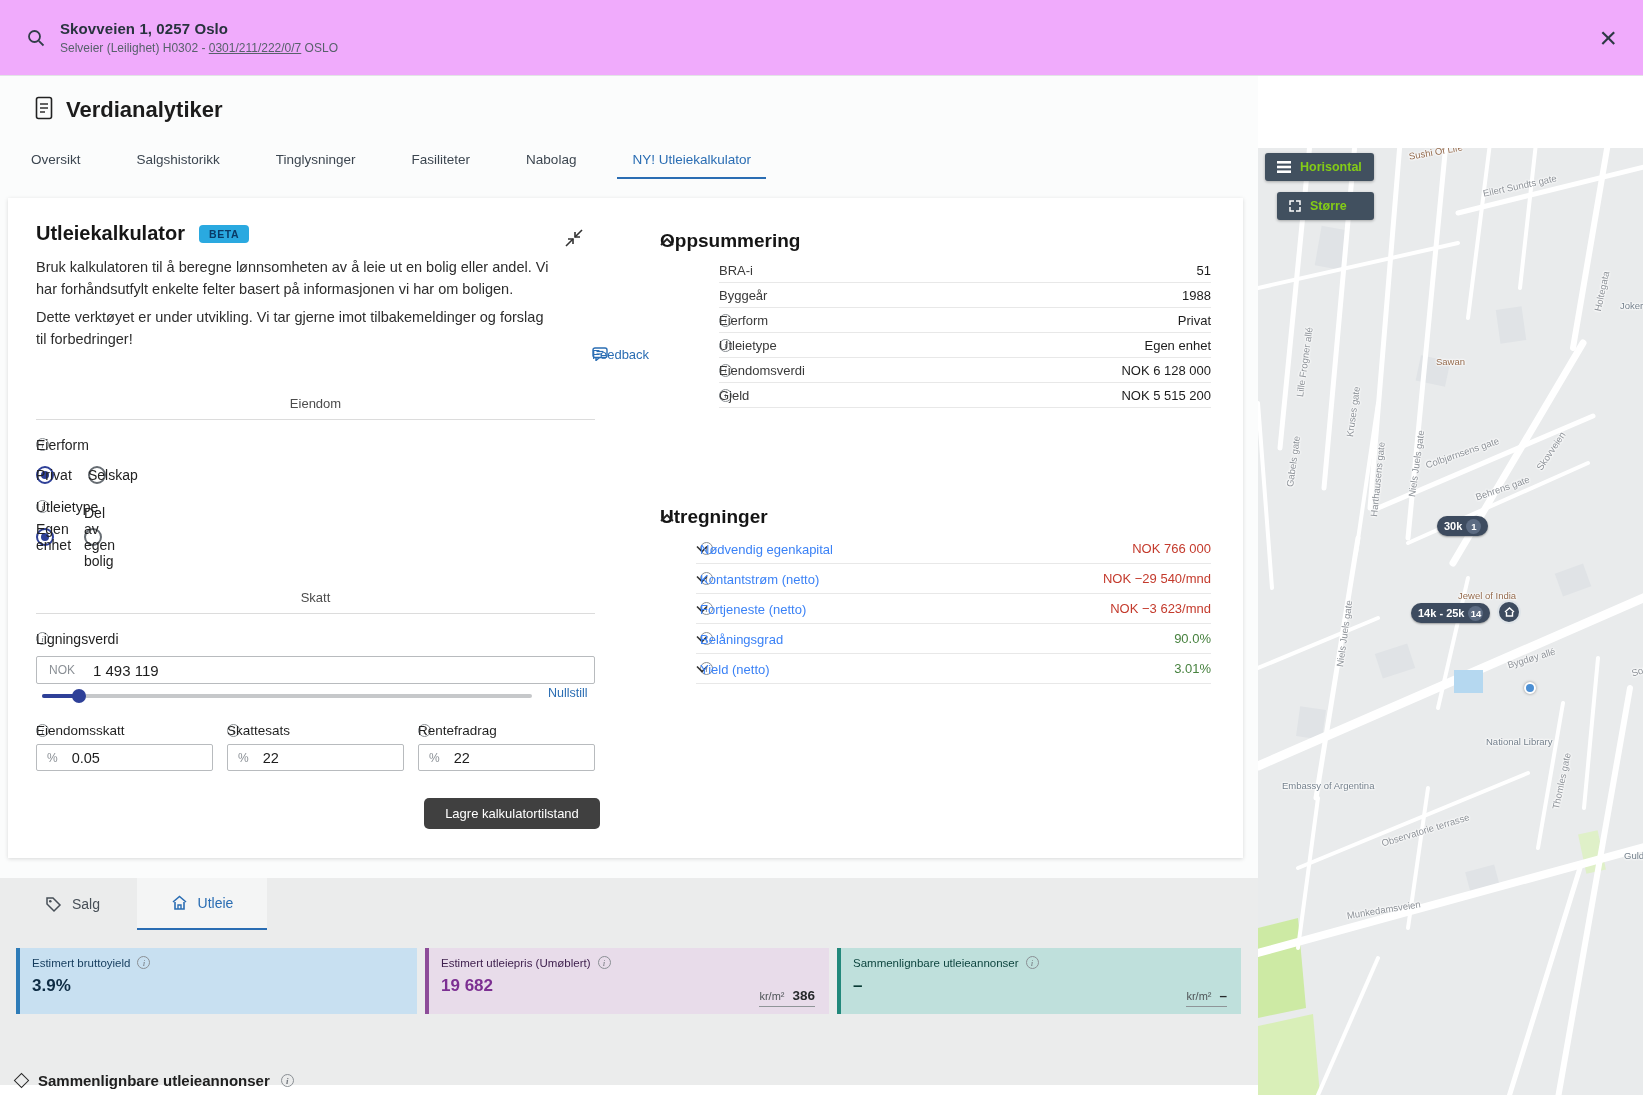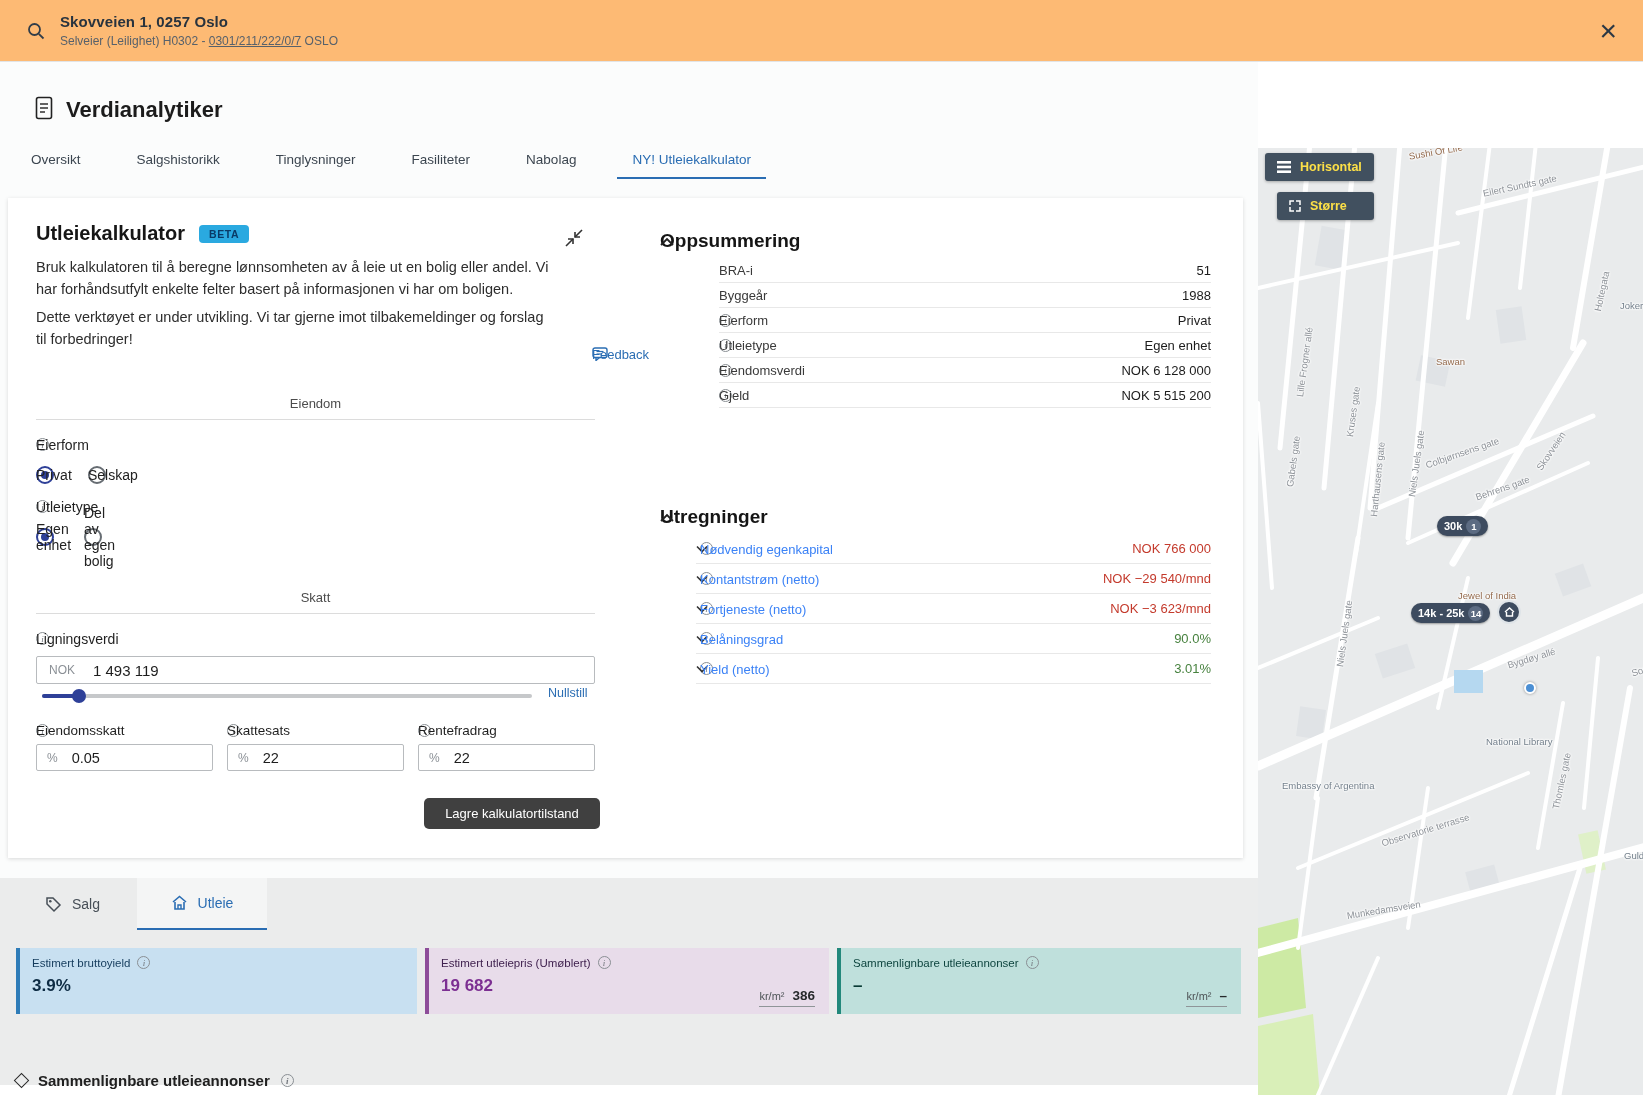--- a/index.html
+++ b/index.html
@@ -1,20 +1,20 @@
 <!DOCTYPE html>
 <html><head>
 <meta charset="utf-8">
 <style>
   *{margin:0;padding:0;box-sizing:border-box}
   html,body{width:1643px;height:1095px;overflow:hidden}
   body{position:relative;font-family:"Liberation Sans",sans-serif;background:#ffffff;color:#222}
 
   
-  .topbar{position:absolute;left:0;top:0;width:1643px;height:62px;background:#fdba74;border-bottom:1px solid #e2e4e6;display:flex;align-items:center;padding:16px 26px;z-index:20}
+  .topbar{position:absolute;left:0;top:0;width:1643px;height:76px;background:#f0abfc;border-bottom:1px solid #e2e4e6;display:flex;align-items:center;padding:16px 26px;z-index:20}
   .topbar .ticon{margin-right:14px;display:flex}
   .tb-text{flex:1}
   .tb-title{font-size:15px;color:#28333e;font-weight:700;letter-spacing:.1px}
   .tb-sub{font-size:12px;color:#57616b;margin-top:4px}
   .tb-sub a{color:#57616b;text-decoration:underline;cursor:pointer}
   .tb-close{font-size:24px;color:#2c3844;cursor:pointer;line-height:1}
   .tb-close::before{content:"\00D7";font-size:30px;font-weight:400}
 
   
   .main{position:absolute;left:0;top:52px;width:1258px;height:1033px;background:#fbfcfc}
@@ -93,21 +93,21 @@
   .scard3 .c-label{color:#0e453f}.scard3 .c-value{color:#093b35}
   .foot-head{position:absolute;left:16px;top:194px;display:flex;align-items:center;gap:11px;font-size:15px;font-weight:600;color:#202020}
   .diamond{width:11px;height:11px;border:1.5px solid #2b2b2b;transform:rotate(45deg);flex:none}
 
   
   .map{position:absolute;left:1258px;top:148px;width:385px;height:947px;background:#e9ebec;overflow:hidden}
   .map svg.roads{position:absolute;left:0;top:0}
   .mlab{position:absolute;font-size:9.5px;color:#8d9298;white-space:nowrap;transform-origin:0 0;text-shadow:0 1px 2px #fff,0 -1px 2px #fff,1px 0 2px #fff,-1px 0 2px #fff;z-index:3}
   .mpoi{color:#946b4e}
   .mpoi2{color:#74808c}
-  .map-btn{position:absolute;background:#41505f;color:#fde047;border-radius:3px;display:flex;align-items:center;gap:9px;padding:0 12px;height:28px;font-size:12.5px;font-weight:700;cursor:pointer;z-index:6;box-shadow:0 1px 3px rgba(0,0,0,.3)}
+  .map-btn{position:absolute;background:#41505f;color:#84cc16;border-radius:3px;display:flex;align-items:center;gap:9px;padding:0 12px;height:28px;font-size:12.5px;font-weight:700;cursor:pointer;z-index:6;box-shadow:0 1px 3px rgba(0,0,0,.3)}
   .btn-horisontal{left:7px;top:5px;width:109px}
   .btn-storre{left:19px;top:44px;width:97px}
   .pill{position:absolute;display:flex;align-items:center;gap:4px;background:#3d4b5f;color:#fff;border-radius:10px;height:20px;padding:0 7px;font-size:11px;font-weight:700;z-index:5;cursor:pointer;box-shadow:0 1px 2px rgba(0,0,0,.35)}
   .pill .cnt{width:15px;height:15px;border-radius:50%;background:#5c6b82;display:flex;align-items:center;justify-content:center;font-size:9.5px;flex:none}
   .pill1{left:179px;top:368px}
   .pill2{left:153px;top:455px}
   .house-circ{position:absolute;left:239px;top:452px;width:24px;height:24px;border-radius:50%;background:#3d4b5f;border:2px solid #dfe4e8;display:flex;align-items:center;justify-content:center;z-index:6;cursor:pointer}
   .loc-dot{position:absolute;left:266px;top:534px;width:12px;height:12px;border-radius:50%;background:#4b8fd4;border:2.5px solid #fff;box-shadow:0 0 3px rgba(0,0,0,.4);z-index:4}
   .blue-bldg{position:absolute;left:196px;top:522px;width:29px;height:23px;background:#b5d8f0;z-index:2}
 </style>

